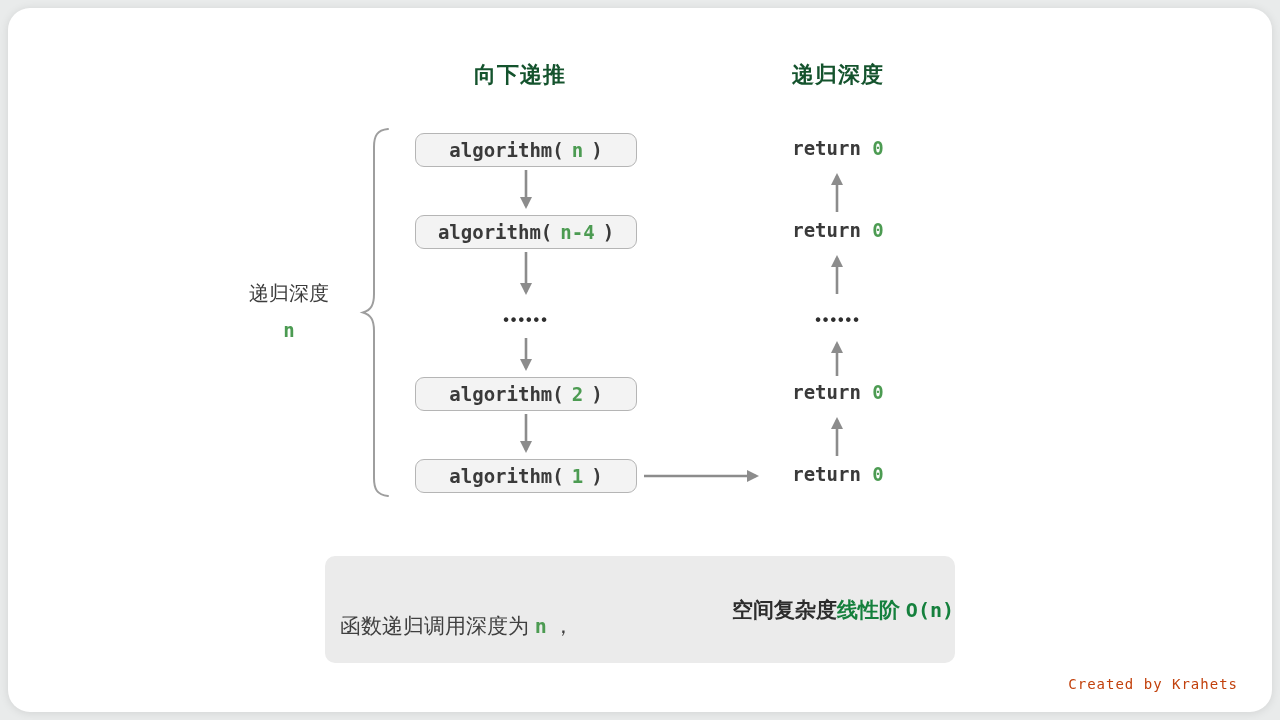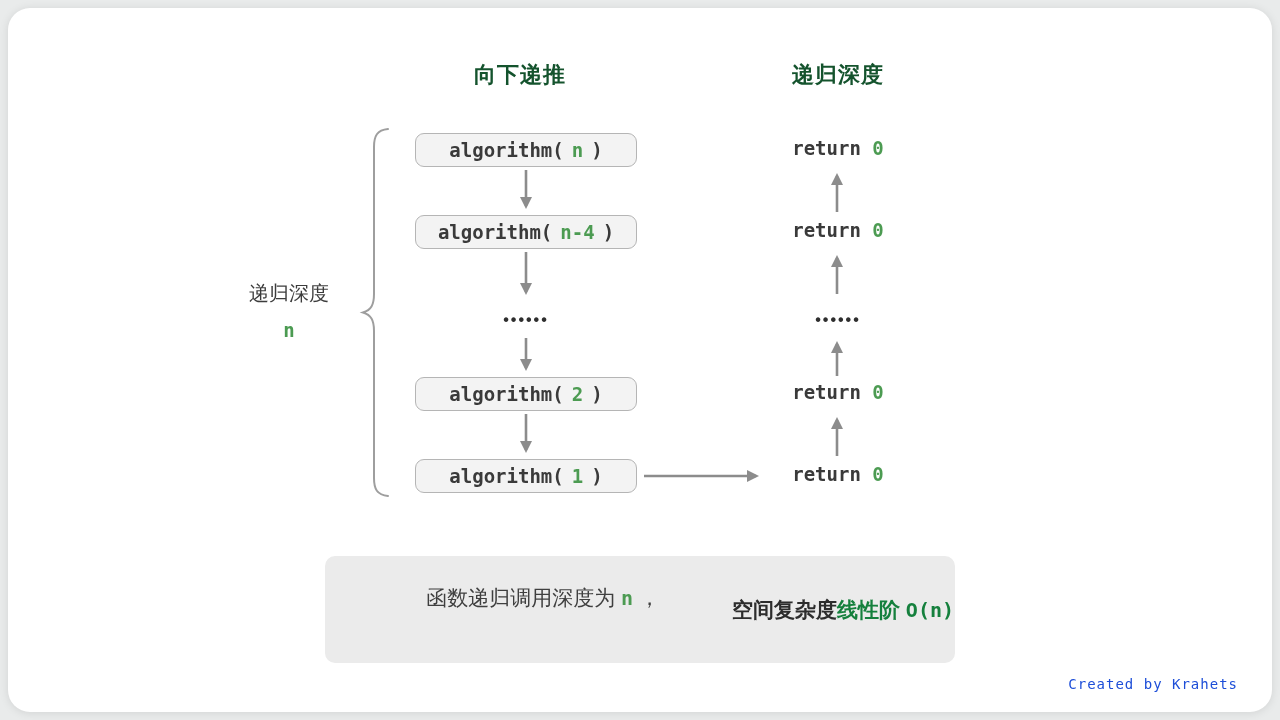--- a/index.html
+++ b/index.html
@@ -101,26 +101,26 @@
     white-space: nowrap;
   }
 
   .summary-box {
     left: 325px; top: 556px;
     width: 630px; height: 107px;
     background: #ebebeb;
     border-radius: 10px;
   }
   .summary-left {
-    left: 340px; top: 544px;
+    left: 340px; top: 572px;
     width: 320px; height: 107px;
     display: flex;
     flex-direction: column;
     justify-content: center;
-    align-items: flex-end;
+    align-items: flex-start;
     font-size: 21px;
     color: #3f3f3f;
     line-height: 39px;
     white-space: pre;
   }
   .summary-left .mono { font-size: 20px; font-weight: 600; }
   .summary-right {
     left: 748px; top: 556px;
     width: 190px; height: 107px;
     display: flex;
@@ -137,21 +137,21 @@
   .summary-right .space-result {
     font-size: 21px;
     font-weight: bold;
   }
   .summary-right .space-result .mono { font-size: 20px; }
 
   .watermark {
     right: 42px; top: 676px;
     font-family: "DejaVu Sans Mono", "Liberation Mono", monospace;
     font-size: 14px;
-    color: #1d4ed8;
+    color: #c2410c;
     letter-spacing: 1px;
   }
 
   svg.overlay {
     position: absolute;
     left: 0; top: 0;
     width: 1280px; height: 720px;
     pointer-events: none;
   }
 </style>

